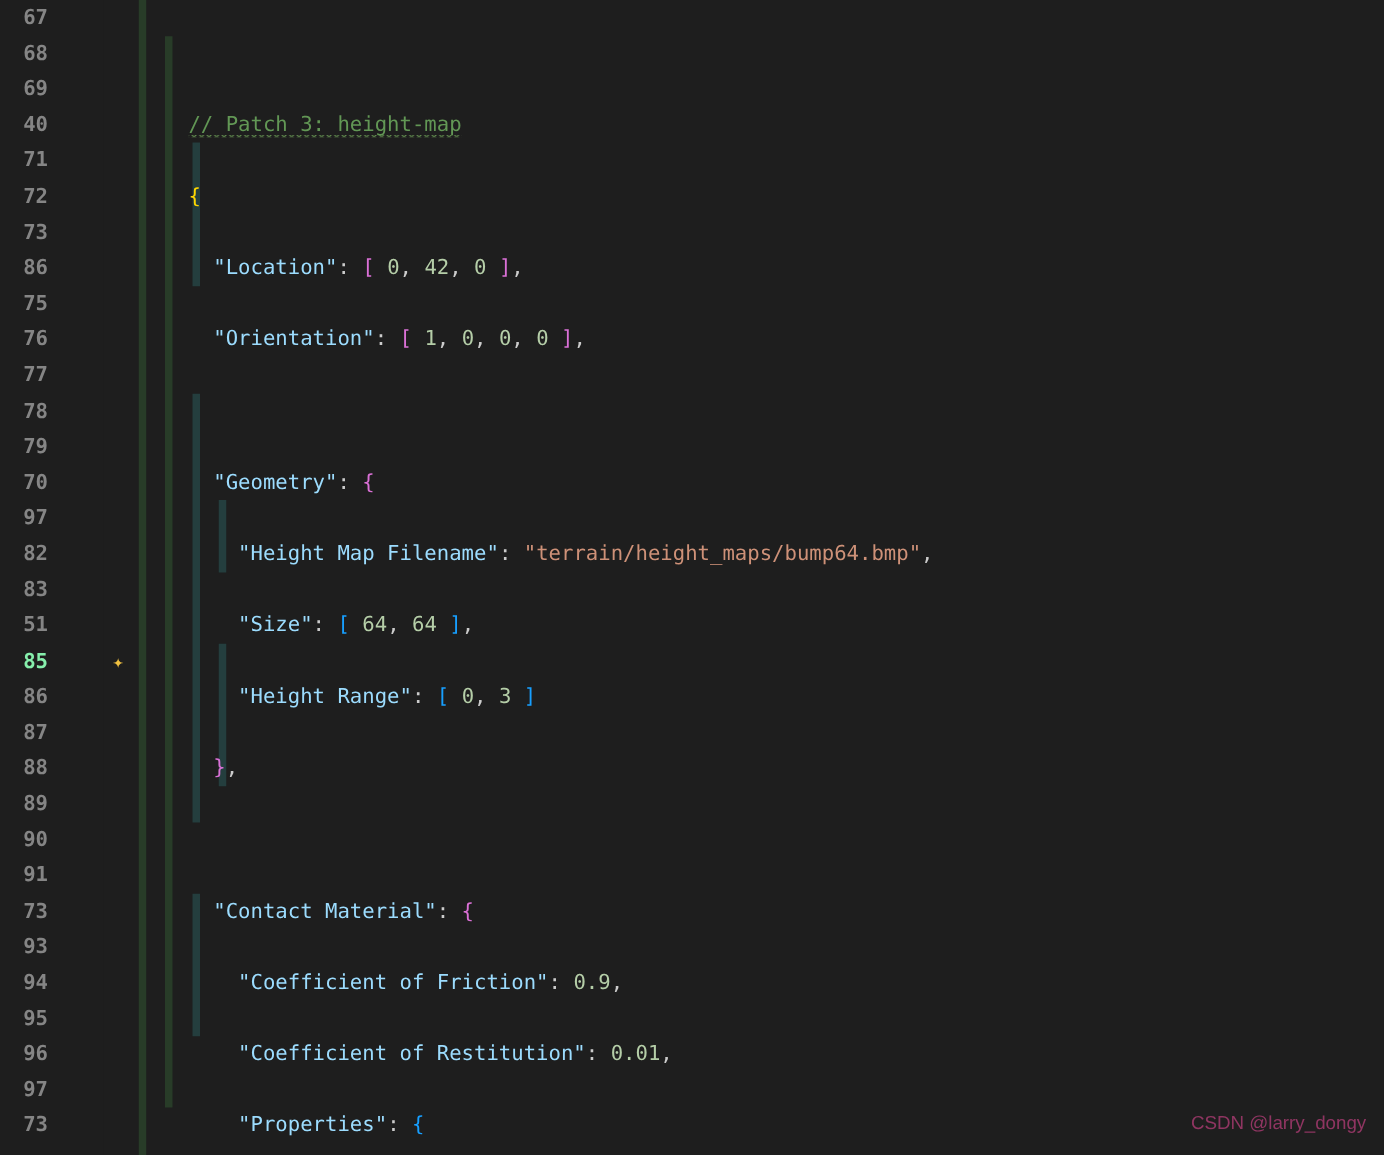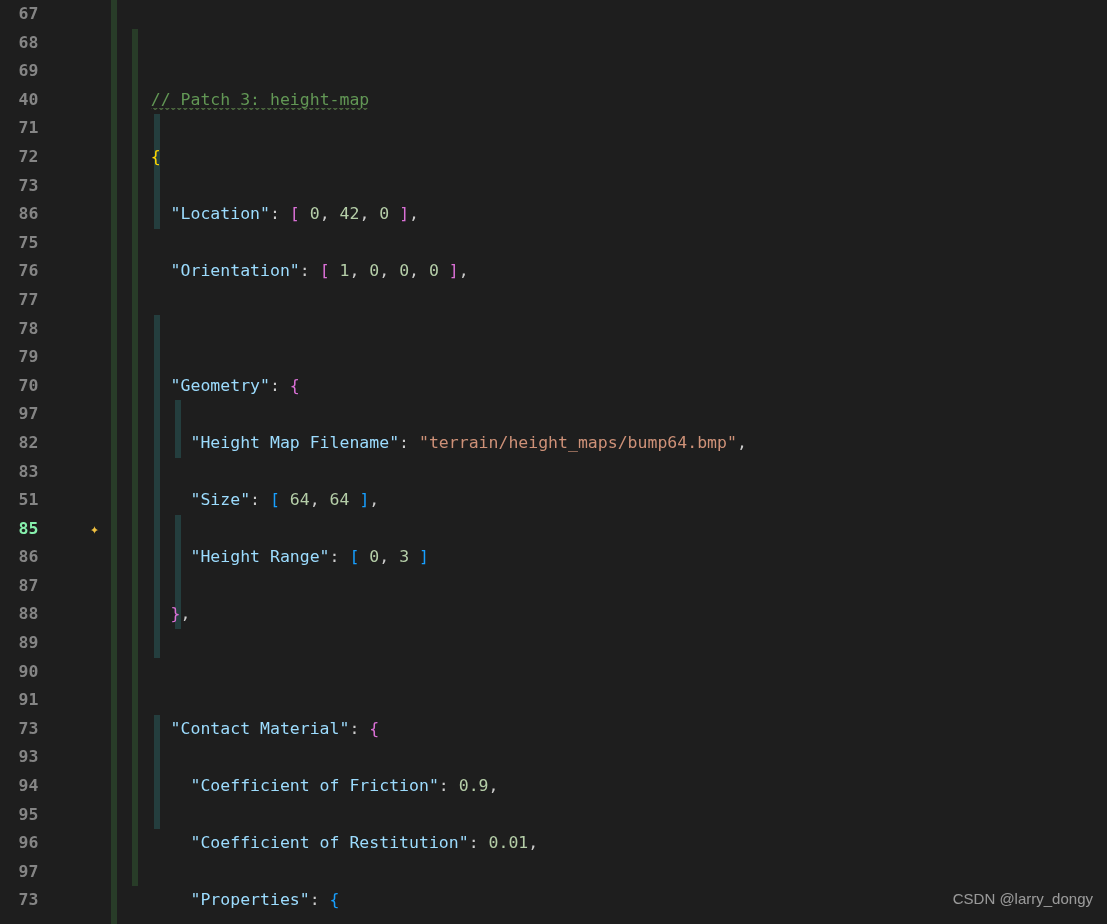--- a/index.html
+++ b/index.html
@@ -94,21 +94,21 @@
                       linear-gradient(-45deg, transparent 65%, #6a9955 80%, transparent 95%);
     background-size: 6px 2px;
     background-repeat: repeat-x;
     background-position: bottom;
     padding-bottom: 1px;
   }
   .watermark {
     position: absolute;
     right: 14px;
     bottom: 10px;
-    color: #ffffff;
+    color: #ec4899;
     opacity: .55;
     font-family: Arial, sans-serif;
     font-size: 15px;
   }
 </style>
 </head>
 <body>
 
 <div class="editor">
   <div class="gutter" id="gutter">

